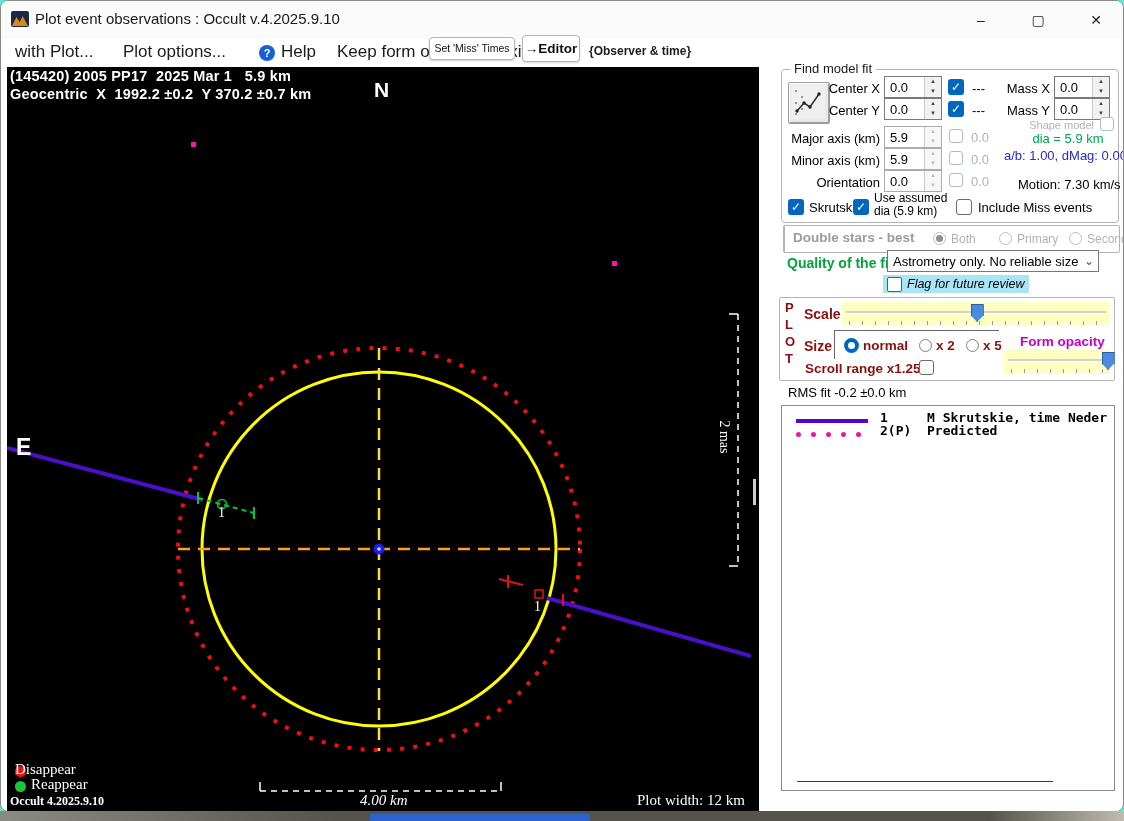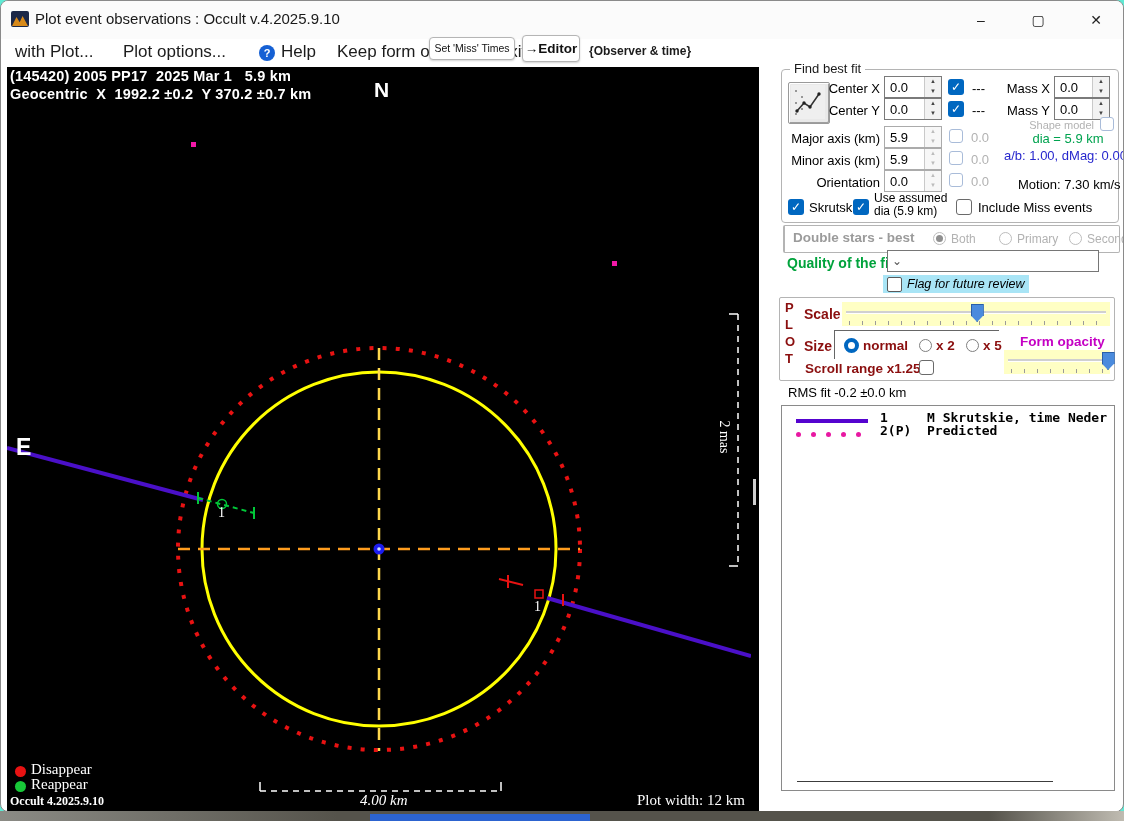--- a/index.html
+++ b/index.html
@@ -148,32 +148,32 @@
       <span class="phead" style="top:1px;">(145420) 2005 PP17  2025 Mar 1   5.9 km</span>
       <span class="phead" style="top:19px;">Geocentric  X  1992.2 ±0.2  Y 370.2 ±0.7 km</span>
       <span class="cardinal" style="left:367px;top:11px;">N</span>
       <span class="cardinal" style="left:9px;top:367px;font-size:23px;">E</span>
       <span class="chord-num" style="left:211px;top:438px;">1</span>
       <span class="chord-num" style="left:527px;top:532px;">1</span>
       <span class="mas-label" style="left:700px;top:362px;">2 mas</span>
       <span class="pserif" style="left:353px;top:725px;font-style:italic;">4.00 km</span>
       <span class="pserif" style="left:630px;top:725px;">Plot width: 12 km</span>
       <span class="leg-dot" style="left:8px;top:699px;background:#e81212;"></span>
-      <span class="pserif" style="left:24px;top:694px;text-align:center;">Disappear</span>
+      <span class="pserif" style="left:8px;top:694px;text-align:center;">Disappear</span>
       <span class="leg-dot" style="left:8px;top:714px;background:#18c838;"></span>
       <span class="pserif" style="left:24px;top:709px;">Reappear</span>
       <span class="pserif" style="left:3px;top:727px;font-size:12px;font-weight:bold;">Occult 4.2025.9.10</span>
     </div>
 
     <div class="divider"></div>
 
     <div class="panel">
 
       <div class="grp" style="left:22px;top:2px;width:336px;height:152px;">
-        <span class="grp-title">Find best fit</span>
+        <span class="grp-title">Find model fit</span>
 
         <div class="iconbtn" style="left:6px;top:12px;">
           <svg width="38" height="38">
             <rect x="2" y="2" width="34" height="34" fill="#efefef"></rect>
             <g fill="#7a7a7a">
                 <circle cx="7" cy="8" r="1"></circle>
                 <circle cx="13" cy="14" r="1"></circle>
                 <circle cx="7" cy="20" r="1"></circle>
                 <circle cx="13" cy="26" r="1"></circle>
                 <circle cx="7" cy="31" r="1"></circle>
@@ -279,20 +279,21 @@
         <span class="rad dis sel" style="left:148px;top:6px;"></span>
         <span class="lbl gray-t" style="left:166px;top:6px;font-size:12px;">Both</span>
         <span class="rad dis" style="left:214px;top:6px;"></span>
         <span class="lbl gray-t" style="left:232px;top:6px;font-size:12px;">Primary</span>
         <span class="rad dis" style="left:284px;top:6px;"></span>
         <span class="lbl gray-t" style="left:302px;top:6px;font-size:12px;">Secondary</span>
       </div>
 
       <span class="lbl" style="left:28px;top:188px;font-weight:bold;font-size:14px;color:#00a33c;">Quality of the fit</span>
       <div class="combo" style="left:128px;top:183px;width:212px;">
+        <span class="cv">Astrometry only. No reliable size</span>
         <span class="ca">⌄</span>
       </div>
       <div class="flagband" style="left:124px;top:208px;width:138px;height:16px;align-items:center;">
         <span class="fcb"></span>
         <span class="ftxt">Flag for future review</span>
       </div>
 
       <div class="grp" style="left:20px;top:230px;width:334px;height:82px;border-radius:2px;">
         <span class="lbl maroon" style="left:5px;top:2px;font-size:13px;">P</span>
         <span class="lbl maroon" style="left:5px;top:19px;font-size:13px;">L</span>

